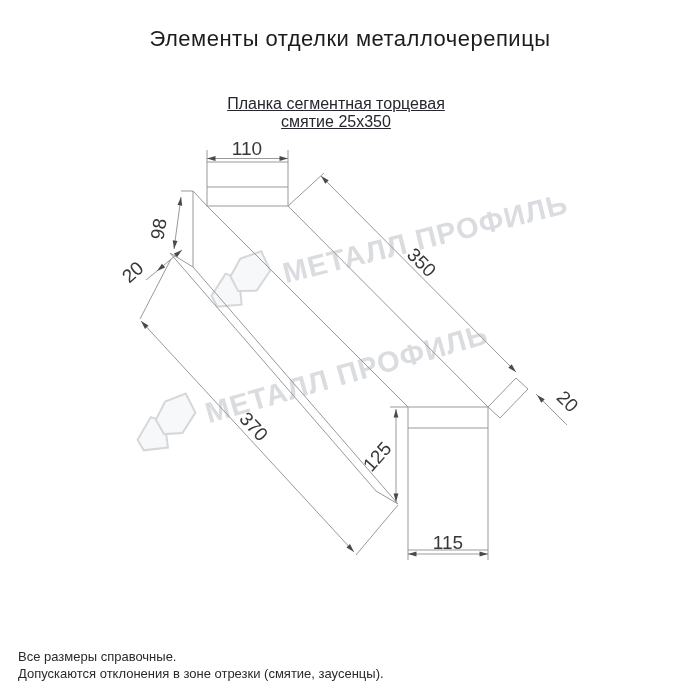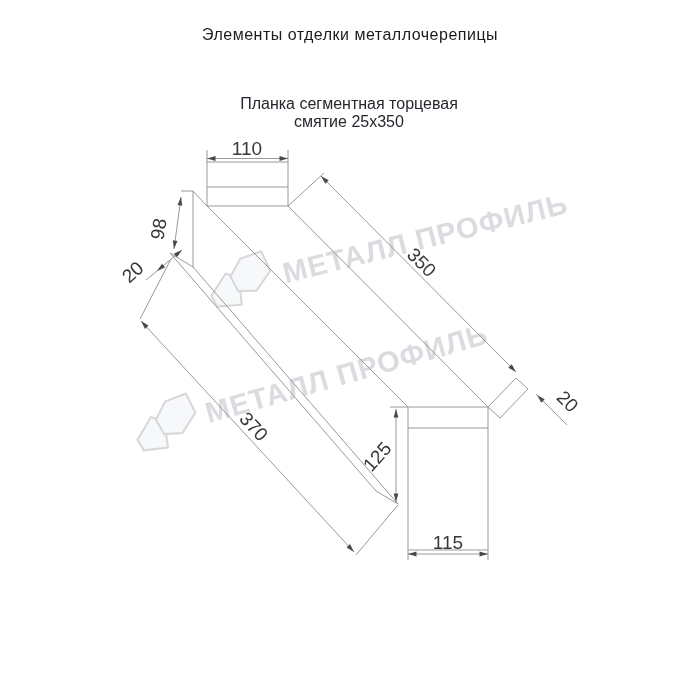--- a/index.html
+++ b/index.html
@@ -1,21 +1,21 @@
 <!DOCTYPE html>
 <html><head>
 <meta charset="utf-8">
 <style>
   html,body{margin:0;padding:0;background:#ffffff;}
   .page{position:relative;width:700px;height:700px;background:#ffffff;overflow:hidden;
         font-family:"Liberation Sans", sans-serif;}
   .title{position:absolute;top:26px;left:0;width:700px;text-align:center;
-         font-size:16px;font-weight:400;color:#1c1c1c;letter-spacing:0.5px;}
-  .subtitle{position:absolute;top:95px;left:13px;width:672px;text-align:center;
-            font-size:16px;line-height:18px;color:#26262e;}
+         font-size:22px;font-weight:400;color:#1c1c1c;letter-spacing:0.5px;}
+  .subtitle{position:absolute;top:95px;left:0;width:672px;text-align:center;
+            font-size:16px;line-height:18px;color:#26262e;text-decoration:underline;}
   .notes{position:absolute;top:648px;left:18px;width:640px;
          font-size:13px;line-height:17px;color:#2a2a2a;text-align:left;}
   svg{position:absolute;top:0;left:0;}
   .ln{stroke:#999999;stroke-width:1;fill:none;}
   .dim{stroke:#999999;stroke-width:1;fill:none;}
   .dimtxt{font-family:"Liberation Sans", sans-serif;font-size:19px;fill:#383838;}
   .wmtxt{font-family:"Liberation Sans", sans-serif;font-size:29px;font-weight:bold;
          fill:#dadce0;letter-spacing:1px;}
   .wmlogo{stroke:#d5d7da;stroke-width:2;fill:#f7f8f9;}
 </style>
@@ -117,14 +117,18 @@
     </g>
 
     <g>
       <line class="ln" x1="408" y1="550" x2="408" y2="560"></line>
       <line class="ln" x1="488" y1="550" x2="488" y2="560"></line>
       <line class="dim" x1="408" y1="554" x2="488" y2="554" marker-start="url(#as)" marker-end="url(#ae)"></line>
       <text class="dimtxt" x="448" y="549" text-anchor="middle">115</text>
     </g>
   </svg>
 
+  <div class="notes">
+    <div>Все размеры справочные.</div>
+    <div>Допускаются отклонения в зоне отрезки (смятие, заусенцы).</div>
+  </div>
 
 </div>
 
 </body></html>

